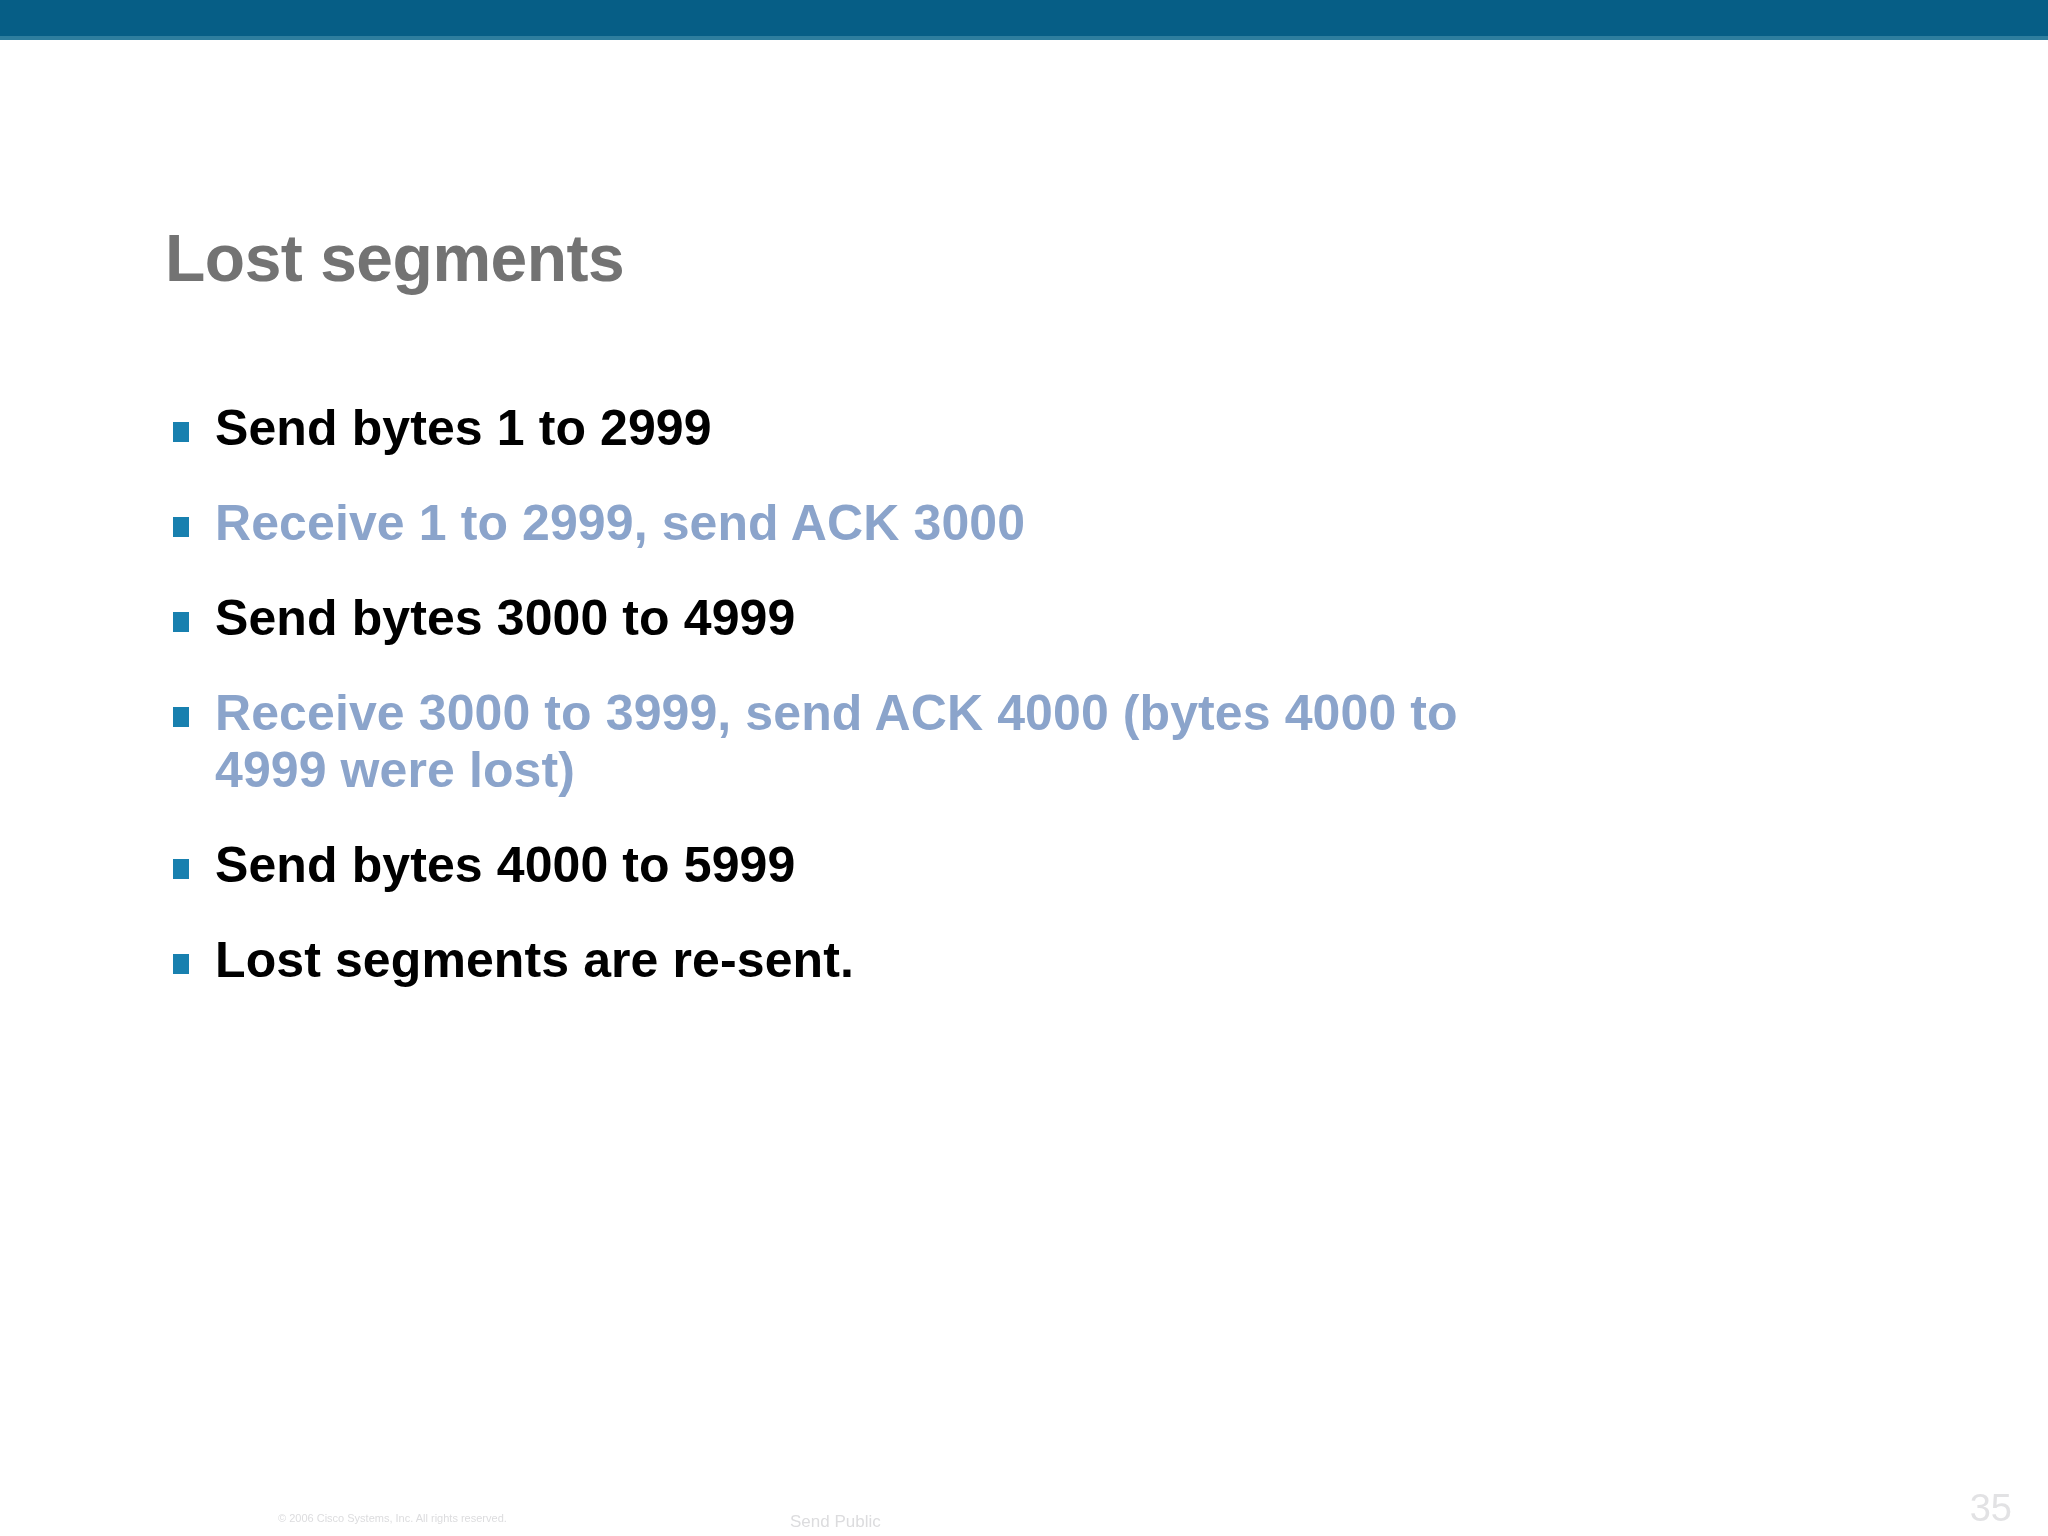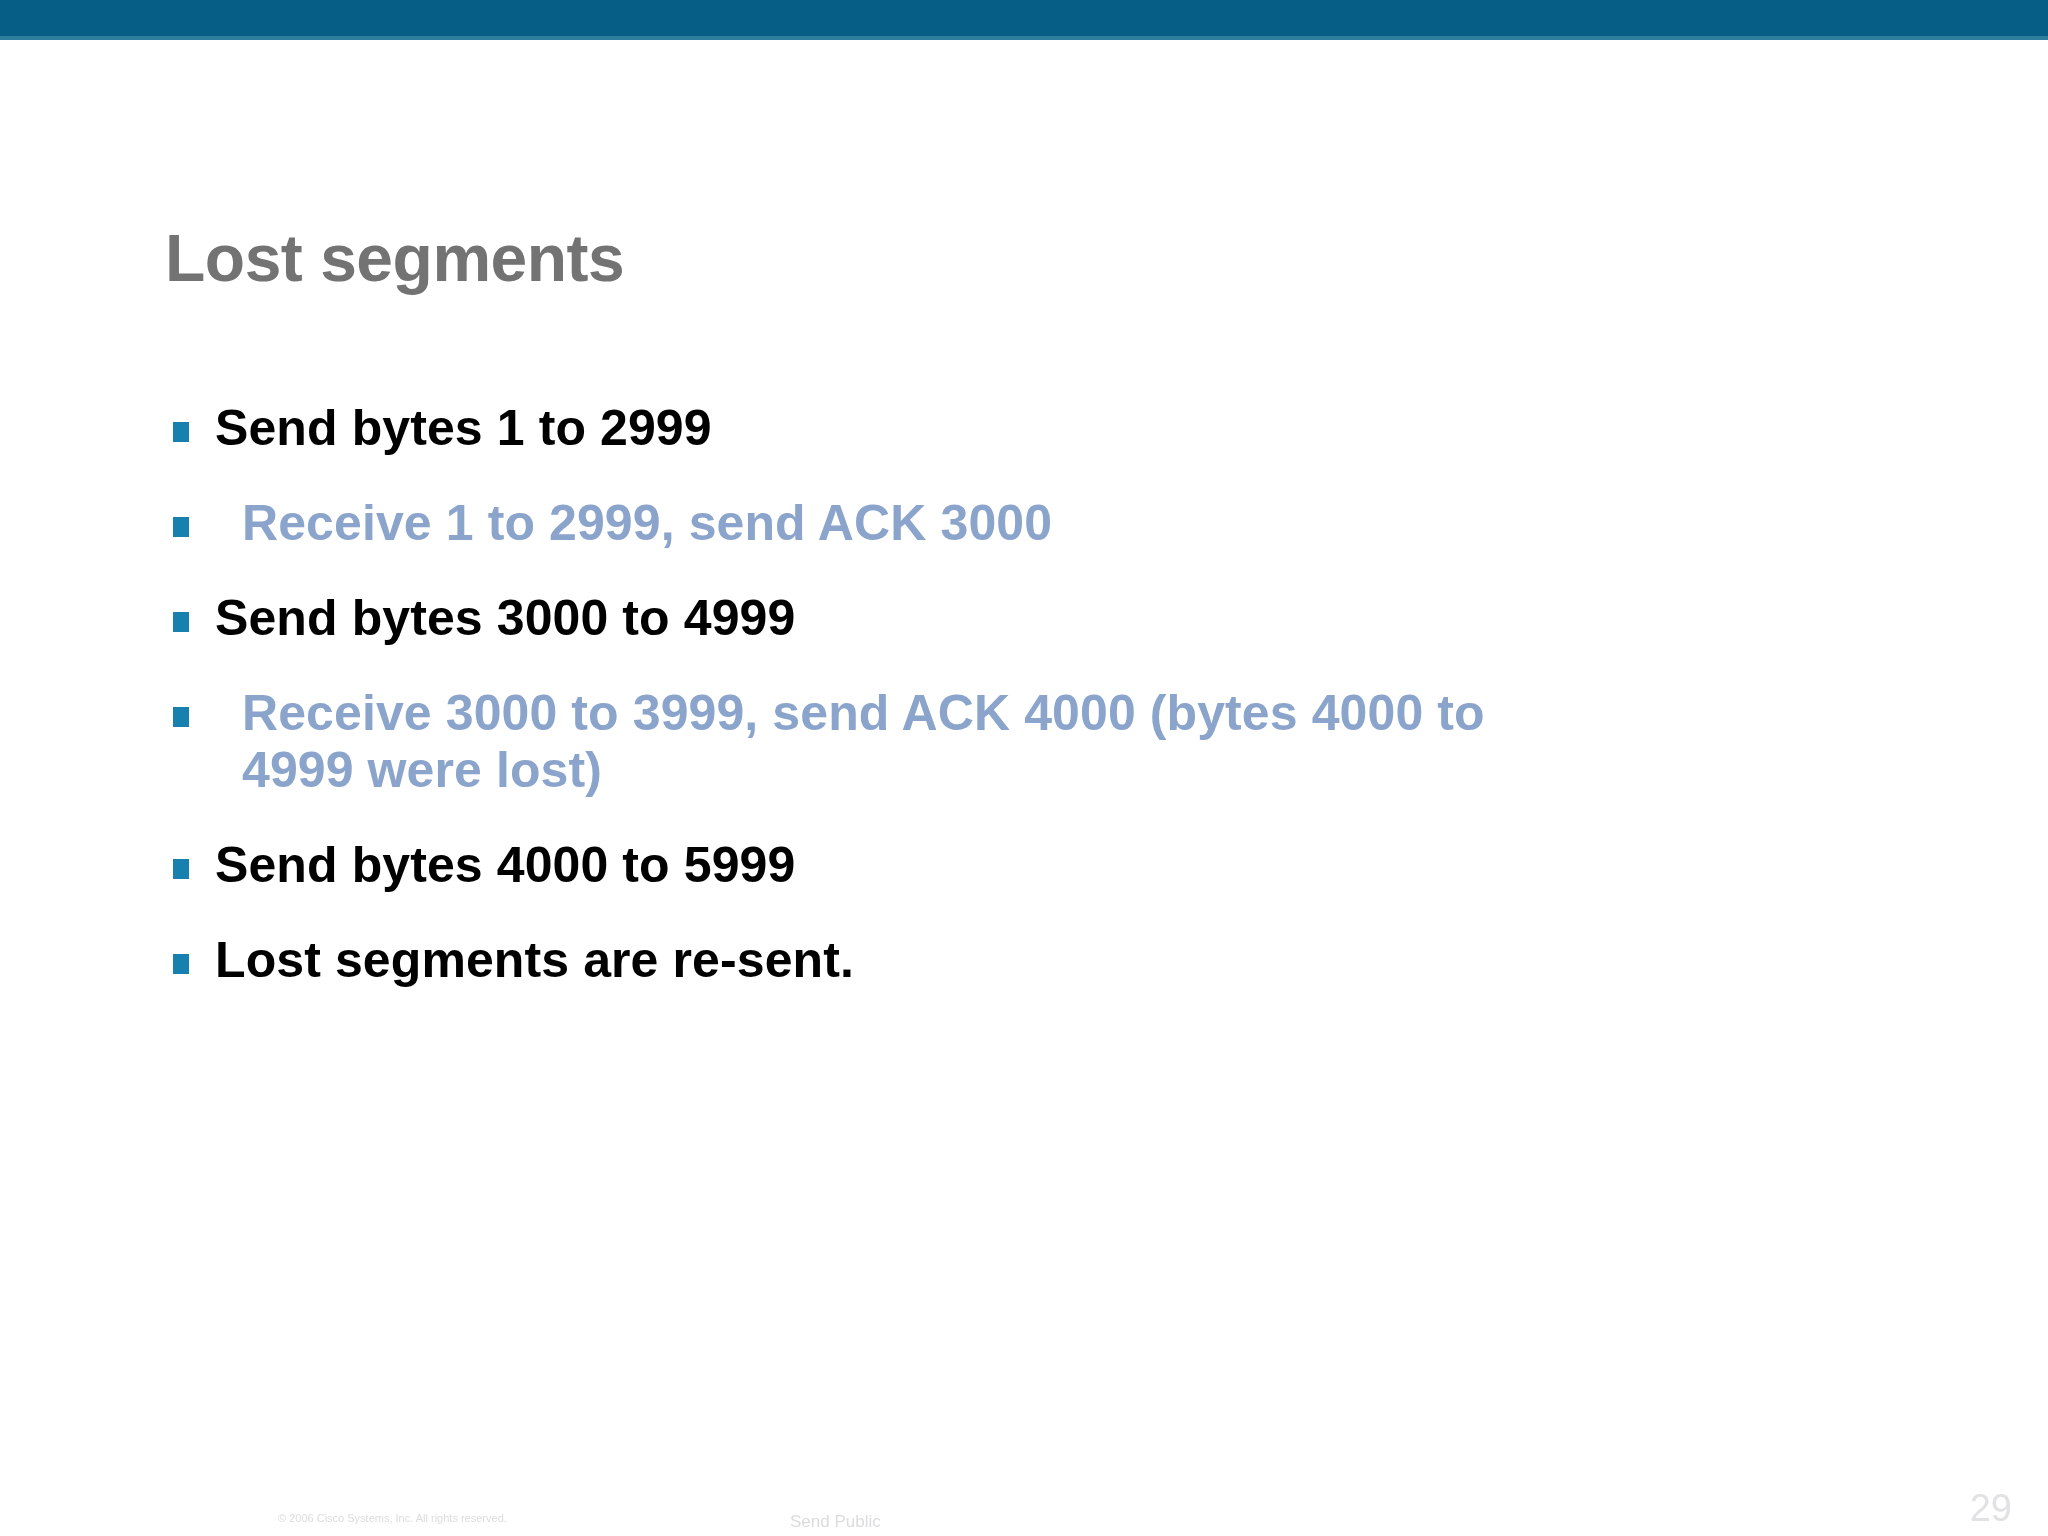--- a/index.html
+++ b/index.html
@@ -82,21 +82,20 @@
 
   .bullet-text {
     font-size: 50px;
     line-height: 1.14;
     color: #000000;
     letter-spacing: 0.1px;
     font-weight: bold;
   }
   .bullet-row.muted .bullet-text {
     color: #8BA4CB;
-    margin-left: 27px;
   }
   .bullet-row.two-line .bullet-text {
     display: block;
     max-width: 1250px;
   }
 
   
   .footer-copyright {
     position: absolute;
     left: 278px;
@@ -164,15 +163,15 @@
       <span class="bullet-text">Lost segments are re-sent.</span>
     </li>
 
 
   </ul>
 
   <div class="footer-copyright">© 2006 Cisco Systems, Inc. All rights reserved.</div>
 
   <div class="footer-label">Send Public</div>
 
-  <div class="page-number">29</div>
+  <div class="page-number">35</div>
 
 </div>
 
 </body></html>

